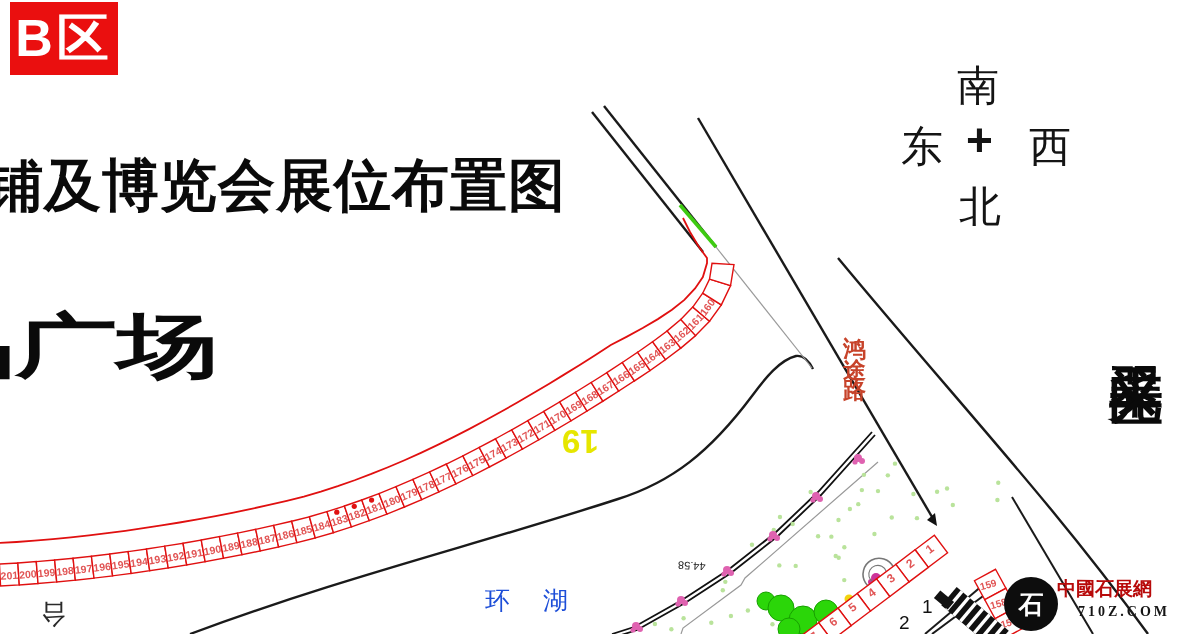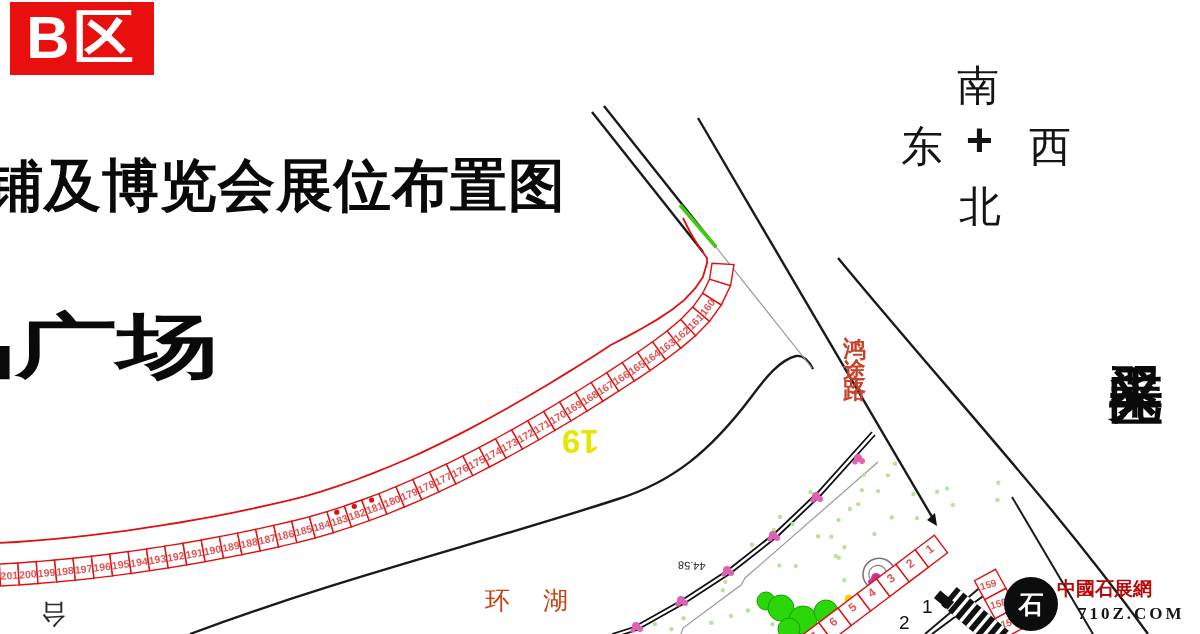--- a/index.html
+++ b/index.html
@@ -1,39 +1,39 @@
 <!DOCTYPE html>
 <html><head>
 <meta charset="utf-8">
 <style>
   html,body{margin:0;padding:0;background:#fff;}
   #stage{position:relative;width:1200px;height:634px;overflow:hidden;background:#ffffff;
          font-family:"Liberation Sans",sans-serif;}
   #mapsvg{position:absolute;left:0;top:0;}
   .abs{position:absolute;white-space:nowrap;}
-  .badge{left:10px;top:2px;width:144px;height:73px;background:#ea0f0f;color:#fff;
-         font-size:60px;font-weight:900;display:flex;align-items:center;justify-content:center;
+  .badge{left:10px;top:2px;width:108px;height:73px;background:#ea0f0f;color:#fff;
+         font-size:52px;font-weight:900;display:flex;align-items:center;justify-content:center;
          letter-spacing:4px;}
   .title{left:-14px;top:148px;font-size:57px;font-weight:900;color:#0a0a0a;letter-spacing:1px;}
   .plaza{left:-86px;top:300px;font-size:70px;font-weight:900;color:#0a0a0a;
          transform:scale(1.45,1);transform-origin:left top;}
   .compass-ch{font-size:42px;color:#141414;}
   .compass-plus{font-size:46px;font-weight:900;color:#141414;}
   .cuiguang{left:1100px;top:322px;font-size:54px;font-weight:800;color:#0a0a0a;
             writing-mode:vertical-rl;letter-spacing:4px;}
   .hongtu{left:840px;top:318px;font-size:23px;font-weight:700;color:#c7432a;
           writing-mode:vertical-rl;letter-spacing:21px;}
-  .huanhu{left:485px;top:584px;font-size:25px;color:#c2410c;letter-spacing:13px;}
+  .huanhu{left:485px;top:584px;font-size:25px;color:#1d4ed8;letter-spacing:13px;}
   .tai{left:40px;top:596px;font-size:27px;color:#2a2a2a;transform:rotate(180deg);}
   .lbl19{left:562px;top:422px;font-size:33px;font-weight:700;color:#e6e600;transform:rotate(180deg);}
   .dim{left:678px;top:560px;font-size:11px;color:#222;transform:rotate(183deg);}
   .blacknum{font-size:19px;color:#111;}
   .wm-name{left:1057px;top:576px;font-size:19px;font-weight:900;color:#b80a0a;
            font-family:"Liberation Serif",serif;}
-  .wm-url{left:1078px;top:604px;font-size:17px;font-weight:700;color:#151515;
+  .wm-url{left:1078px;top:604px;font-size:14px;font-weight:700;color:#151515;
           font-family:"Liberation Serif",serif;letter-spacing:3px;}
   .logo{left:1004px;top:577px;width:54px;height:54px;background:#0d0d0d;border-radius:50%;
         display:flex;align-items:center;justify-content:center;}
   .logo span{color:#fff;font-size:25px;font-weight:700;}
 </style>
 </head>
 <body>
 
 <div id="stage">
 

